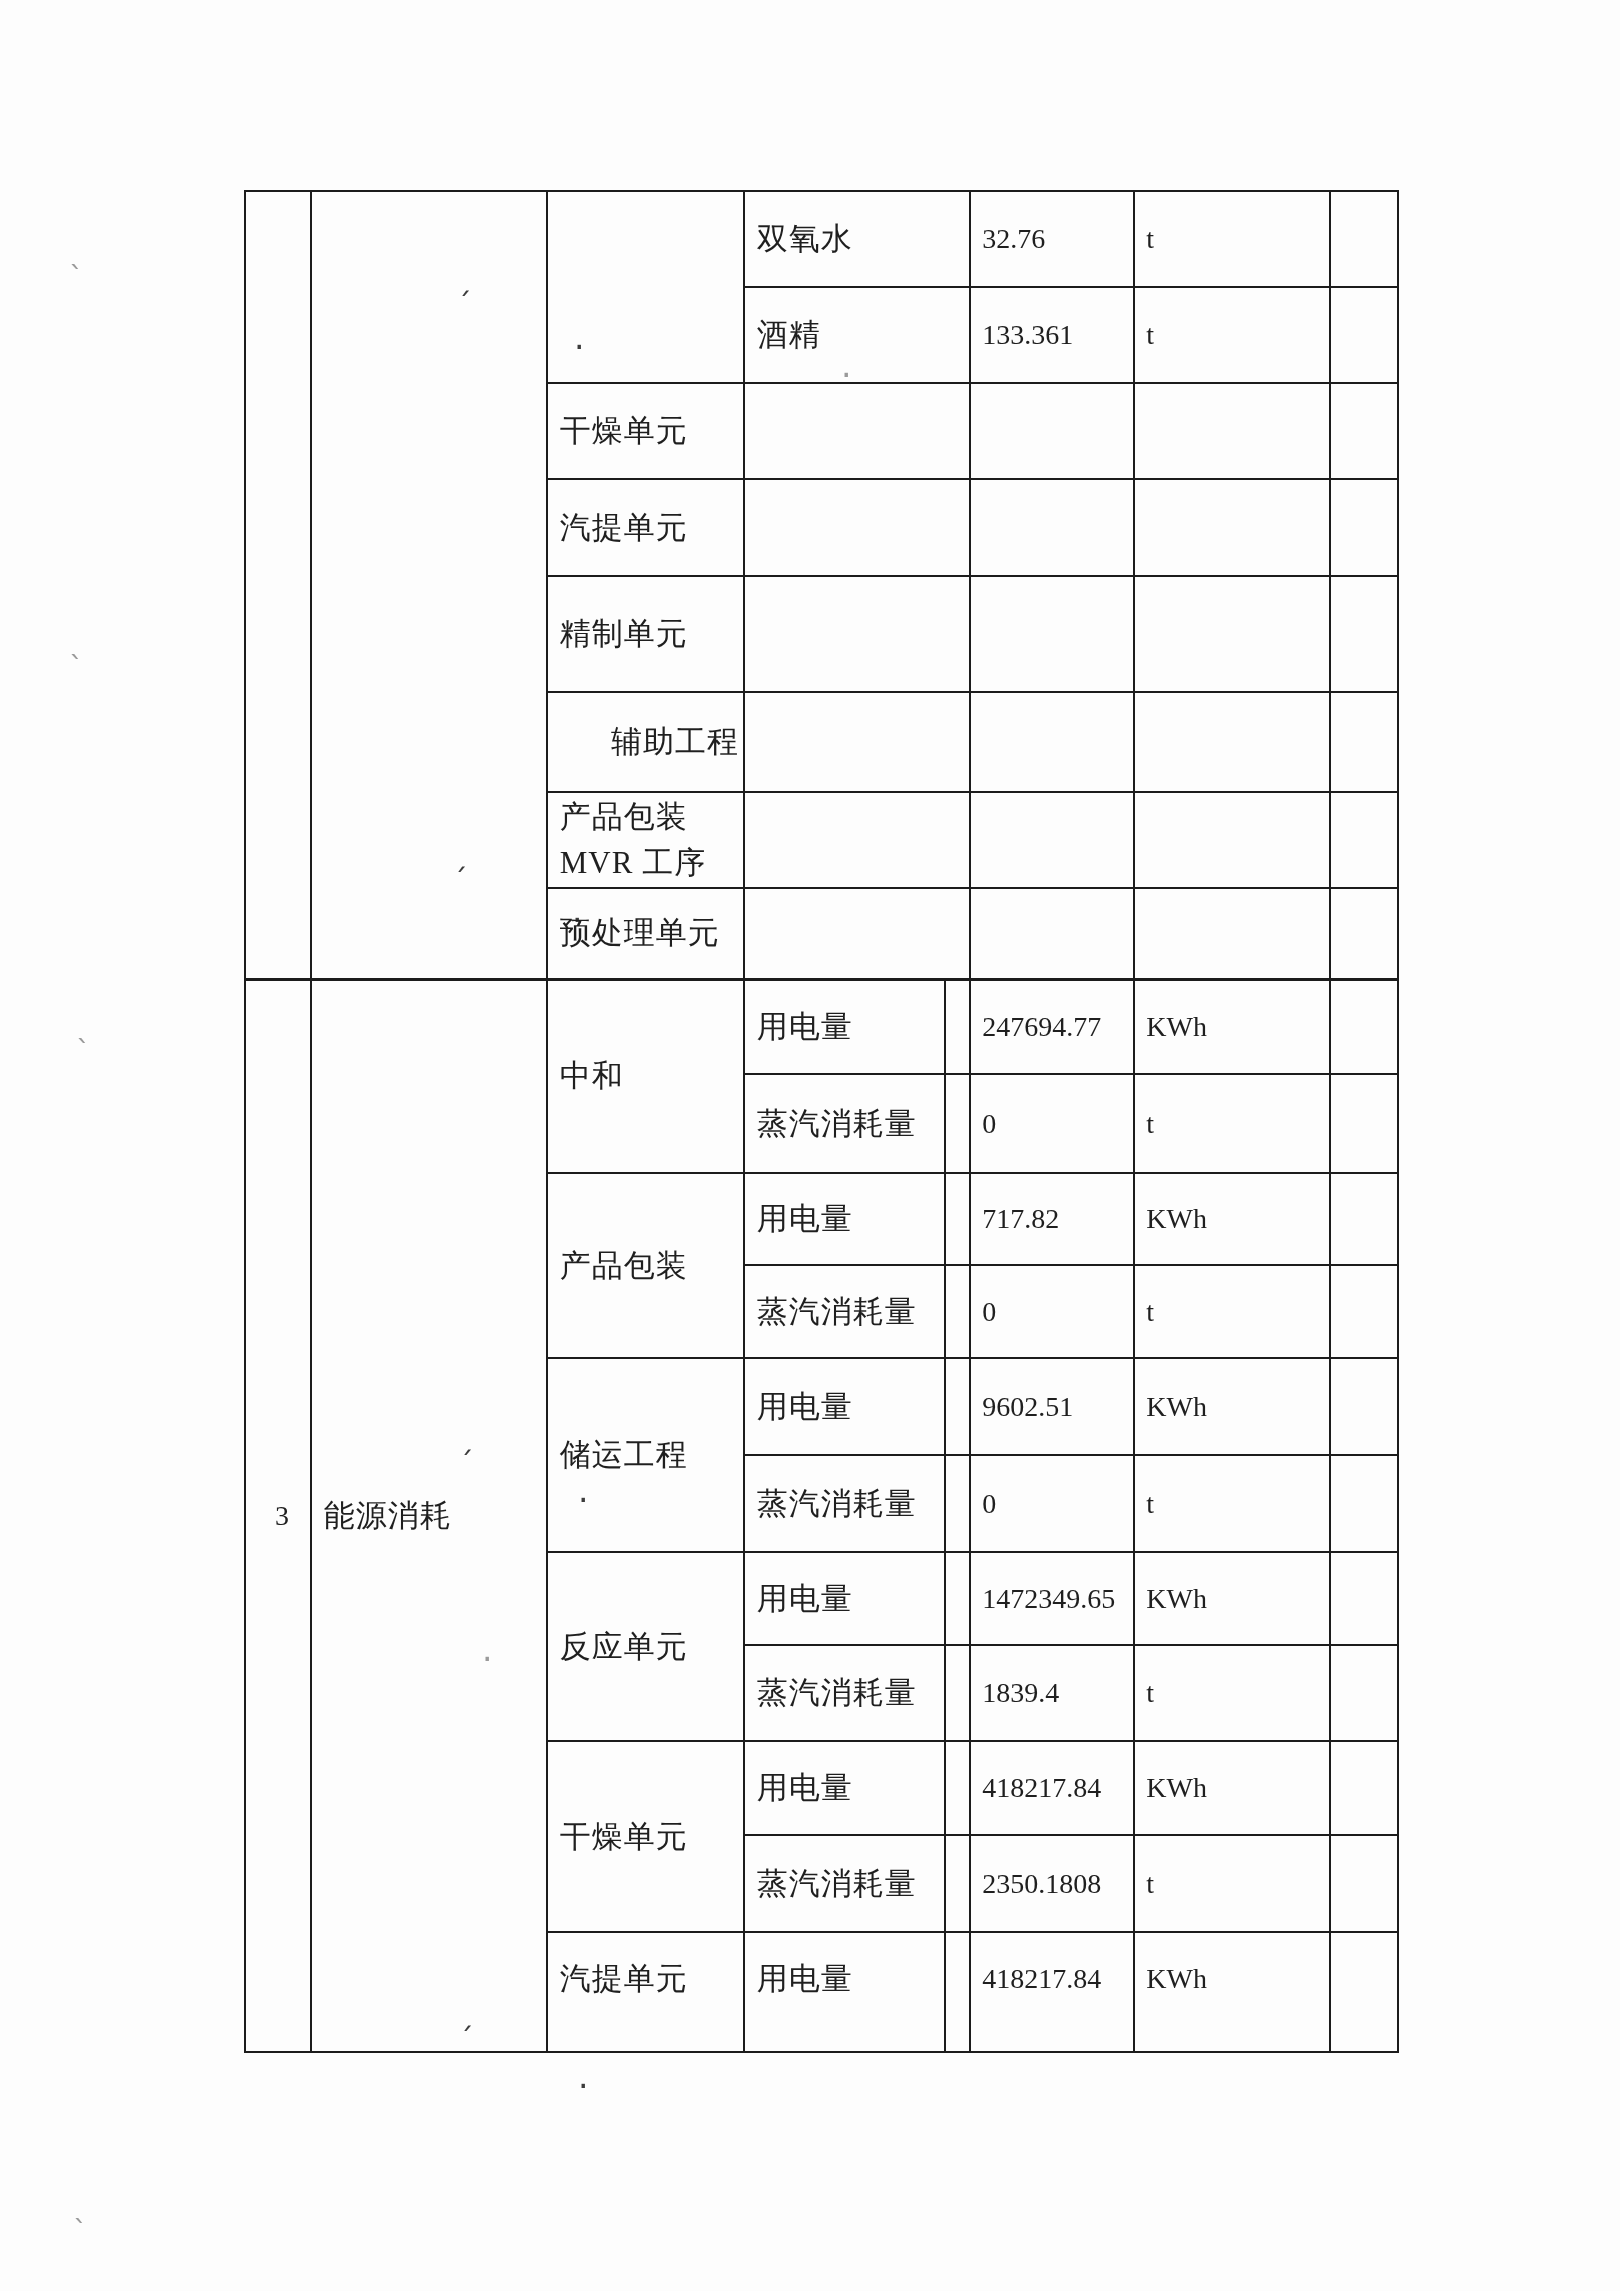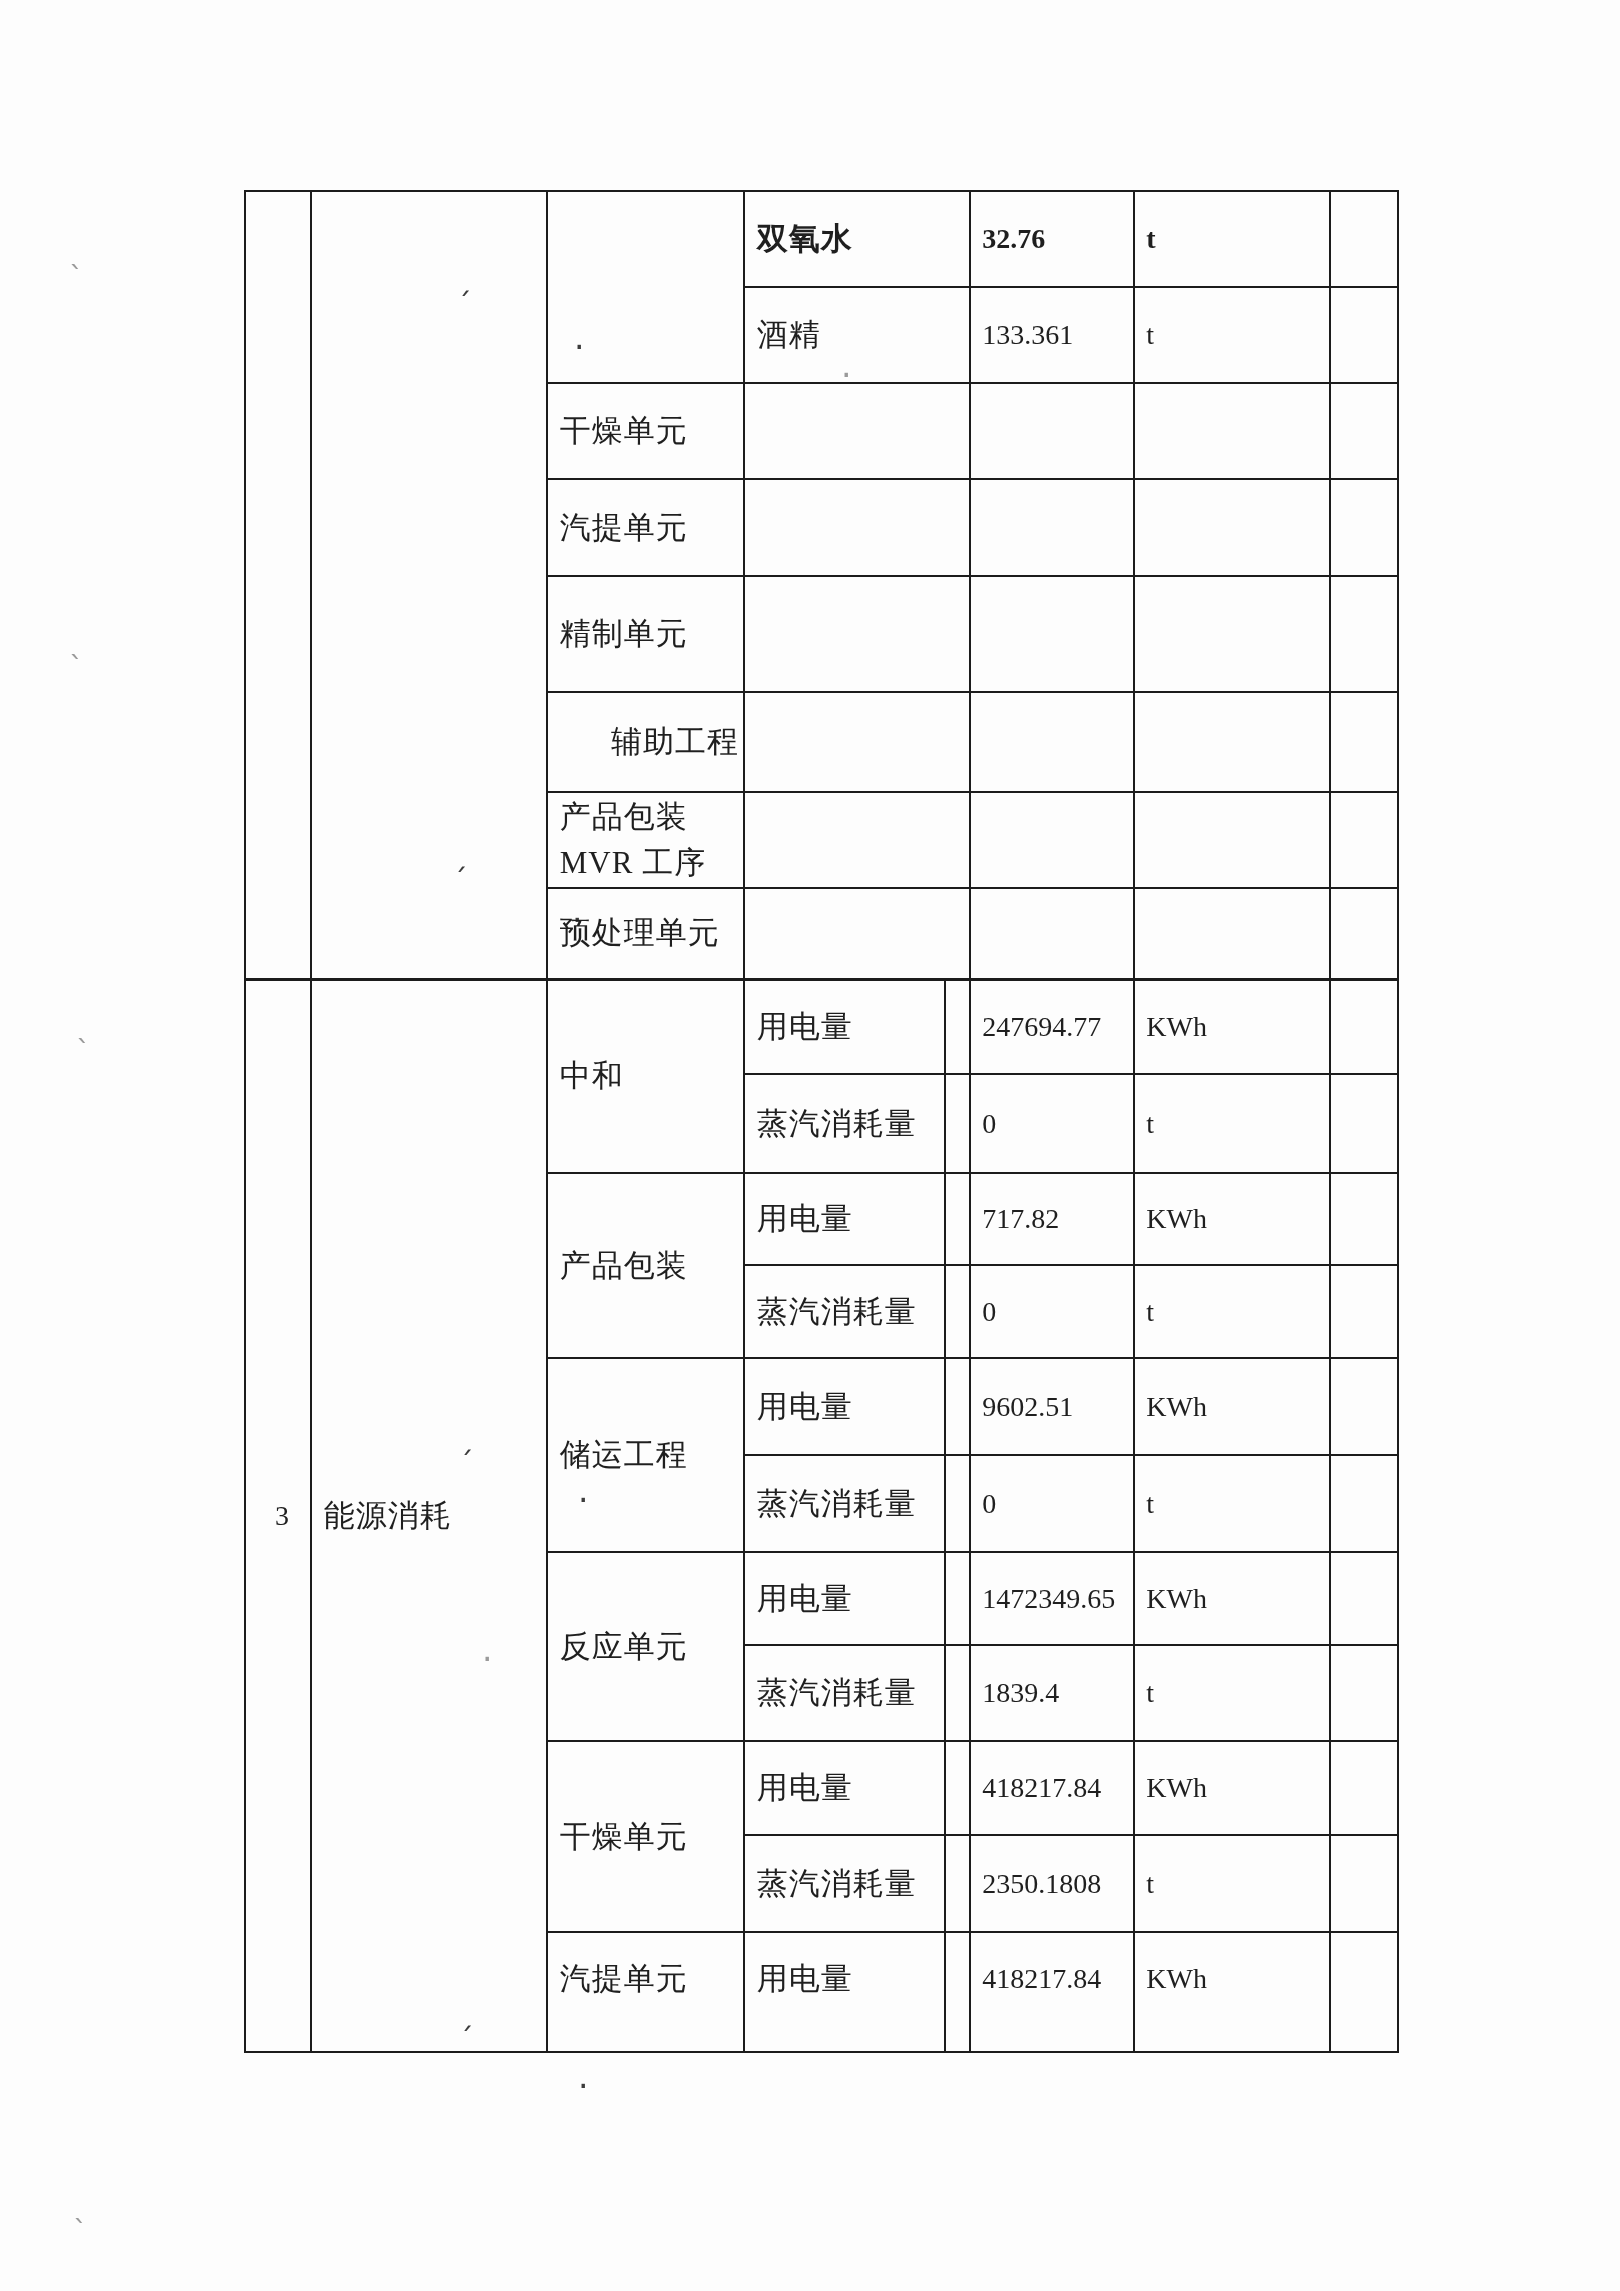--- a/index.html
+++ b/index.html
@@ -79,21 +79,21 @@
       <col style="width:236px">
       <col style="width:197px">
       <col style="width:201px">
       <col style="width:24.5px">
       <col style="width:164px">
       <col style="width:196px">
       <col style="width:68px">
     </colgroup>
 
     <tbody>
-        <tr style="height:96px;font-weight:bold;">
+        <tr style="height:96px;">
       <td class="empty" rowspan="8"></td>
       <td class="empty" rowspan="8"></td>
       <td class="empty" rowspan="2"></td>
       <td class="cjk" colspan="2">双氧水</td>
       <td class="num">32.76</td>
       <td class="unit">t</td>
       <td class="empty"></td>
     </tr>
     <tr style="height:96px;">
       <td class="cjk" colspan="2">酒精</td>

